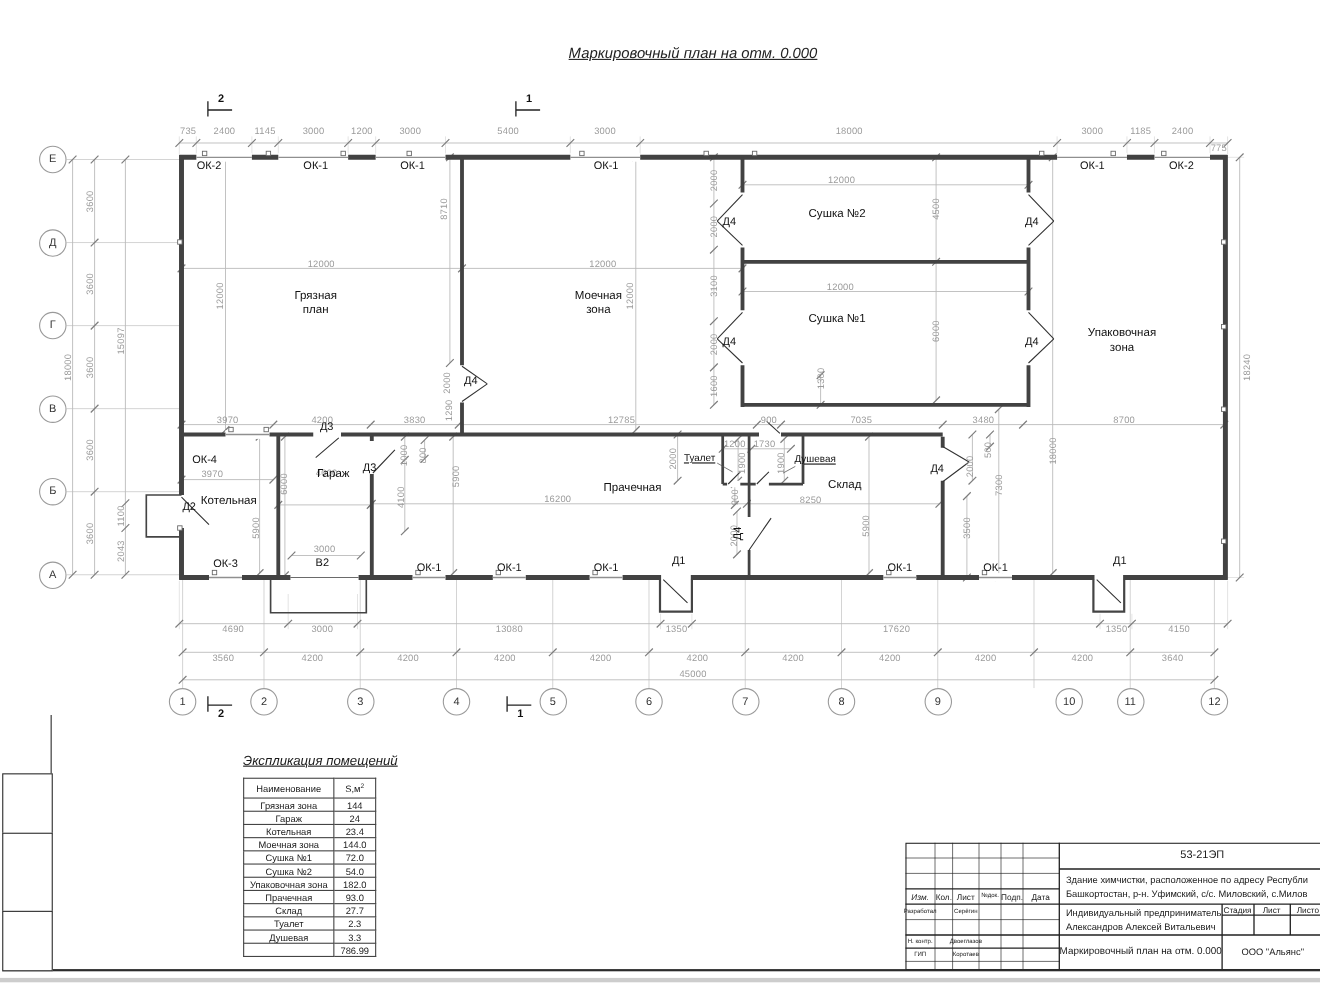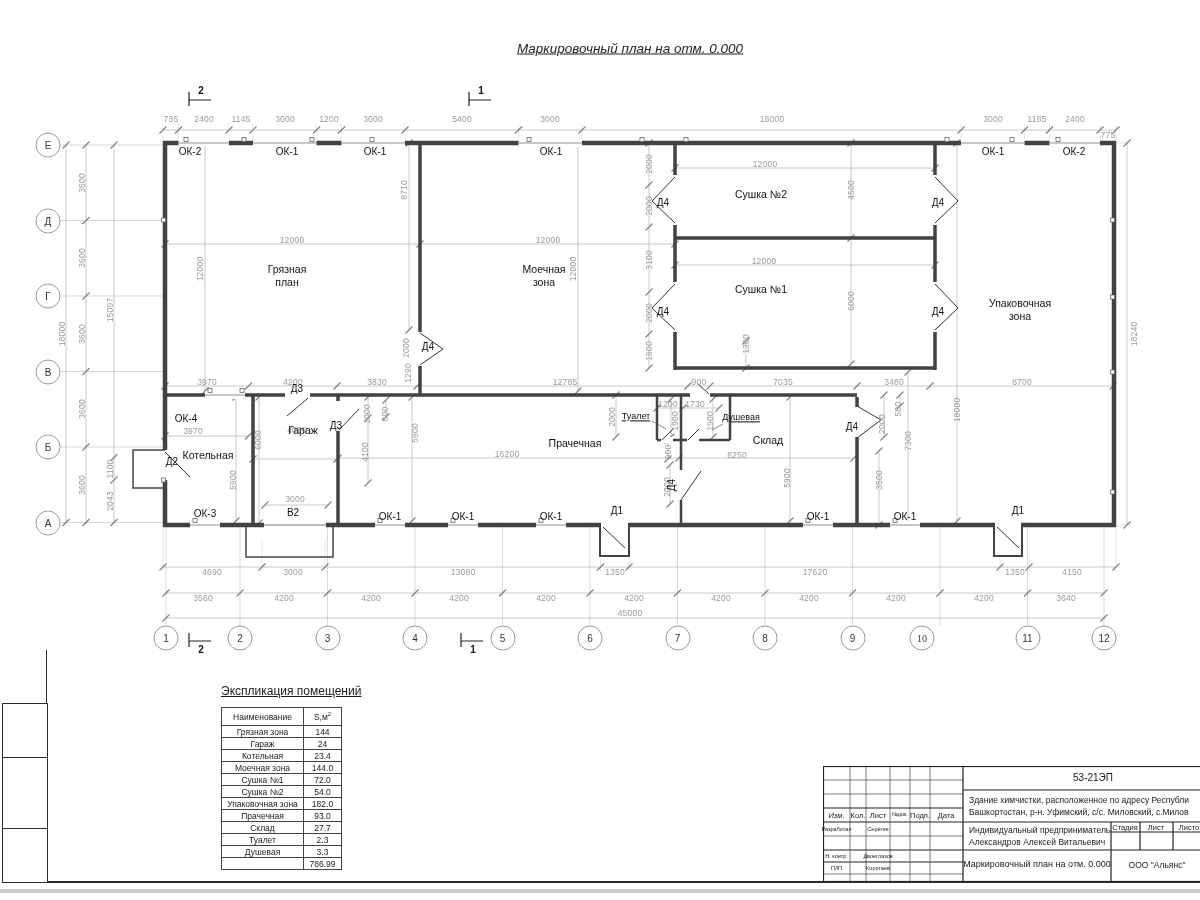--- a/index.html
+++ b/index.html
@@ -13,21 +13,21 @@
   .room{color:#111;font-size:10.5px}
   .room.u{font-size:9px;text-decoration:underline}
   .mark{color:#111;font-size:10px;font-weight:bold}
   .axis{position:absolute;width:25px;height:25px;border:1px solid #9a9a9a;border-radius:50%;
         transform:translate(-50%,-50%);display:flex;align-items:center;justify-content:center;
         font-size:10px;color:#333;background:#fff;box-sizing:border-box}
   .page-title{position:absolute;left:630px;top:48px;transform:translate(-50%,-50%);
         font-size:13.5px;font-style:italic;text-decoration:underline;color:#222;white-space:nowrap}
   
   .expl{position:absolute;left:221px;top:684px}
-  .expl-title{font-size:12px;text-decoration:underline;margin-bottom:9px;white-space:nowrap}
+  .expl-title{font-size:12px;font-style:italic;text-decoration:underline;margin-bottom:9px;white-space:nowrap}
   .expl table{border-collapse:collapse}
   .expl th,.expl td{border:1px solid #444;font-size:8.5px;font-weight:normal;text-align:center;padding:0;height:11px}
   .expl th{height:17px}
   .expl .c1{width:81px}.expl .c2{width:37px}
   sup{font-size:6px}
   
   .tblock{position:absolute;left:823px;top:766px;width:380px;height:116px}
   .tblock .t{position:absolute;white-space:nowrap}
   .frame-bottom{position:absolute;left:2px;top:881px;width:1198px;height:1.5px;background:#2b2b2b}
   .frame-left{position:absolute;left:46px;top:650px;width:1.3px;height:232px;background:#2b2b2b}
@@ -291,21 +291,21 @@
 <div>
     <div class="axis" style="left: 166px; top: 638px;">1</div>
     <div class="axis" style="left: 240px; top: 638px;">2</div>
     <div class="axis" style="left: 327.5px; top: 638px;">3</div>
     <div class="axis" style="left: 415px; top: 638px;">4</div>
     <div class="axis" style="left: 502.5px; top: 638px;">5</div>
     <div class="axis" style="left: 590px; top: 638px;">6</div>
     <div class="axis" style="left: 677.5px; top: 638px;">7</div>
     <div class="axis" style="left: 765px; top: 638px;">8</div>
     <div class="axis" style="left: 852.5px; top: 638px;">9</div>
-    <div class="axis" style="left: 922px; top: 638px; font-family: Liberation Serif, serif;">10</div>
+    <div class="axis" style="left: 972px; top: 638px;">10</div>
     <div class="axis" style="left: 1027.5px; top: 638px;">11</div>
     <div class="axis" style="left: 1104px; top: 638px;">12</div>
     <div class="axis" style="left: 48px; top: 145px;">Е</div>
     <div class="axis" style="left: 48px; top: 220.5px;">Д</div>
     <div class="axis" style="left: 48px; top: 296px;">Г</div>
     <div class="axis" style="left: 48px; top: 371.5px;">В</div>
     <div class="axis" style="left: 48px; top: 447px;">Б</div>
     <div class="axis" style="left: 48px; top: 522.5px;">А</div>
   </div>
 

